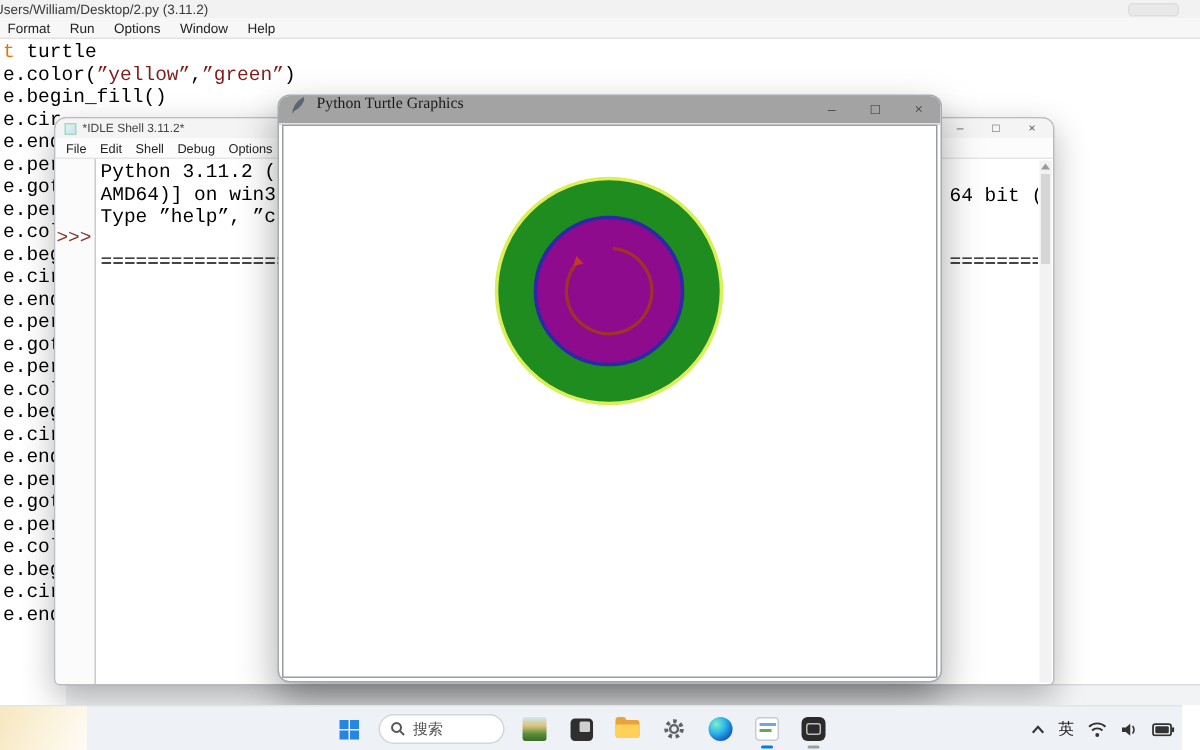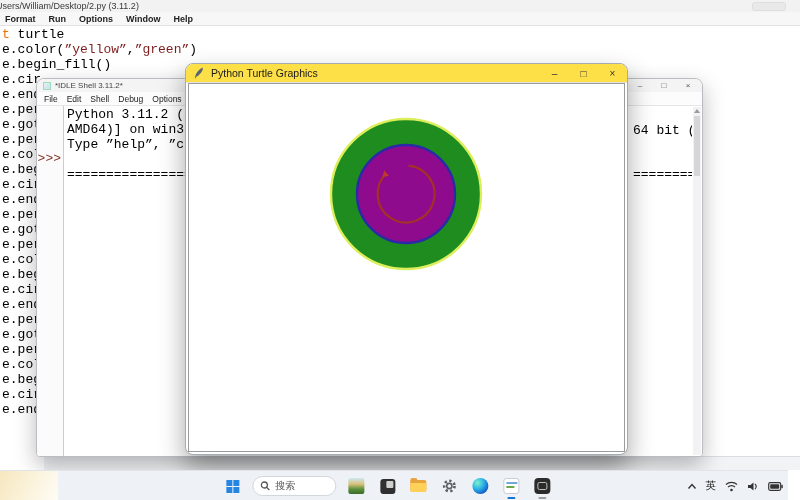--- a/index.html
+++ b/index.html
@@ -13,21 +13,21 @@
   .editor-titlebar{
     position:absolute; left:0; top:0; width:800px; height:12px;
     background:#f2f2f2; font-size:9px; color:#3a3a3a; line-height:12px;
   }
   .editor-title{ position:absolute; left:-4px; top:0; white-space:nowrap; }
   .editor-controls{ position:absolute; right:14px; top:2px; width:34px; height:9px;
     background:#e9e9e9; border:1px solid #dedede; border-radius:3px; }
   .editor-menubar{
     position:absolute; left:0; top:12px; width:800px; height:14px; background:#f7f7f7;
     border-bottom:1px solid #e3e3e3; display:flex; gap:13px; padding-left:5px;
-    font-size:9px; color:#222; line-height:14px;font-weight:bold;
+    font-size:9px; color:#222; line-height:14px;
   }
   .code-area{
     position:absolute; left:2px; top:27px; width:798px; height:428px;
     font-family:"Liberation Mono", monospace; font-size:13px; line-height:15px;
     white-space:pre; color:#000;
   }
   .code-line{ height:15px; }
   .c-kw{ color:#e87400; } .c-str{ color:#7f1d1d; } .c-n{ color:#000000; }
   .editor-statusbar{
     position:absolute; left:0; top:456px; width:800px; height:14px;
@@ -80,22 +80,22 @@
   }
   .shell-scroll-thumb{ position:absolute; top:9px; left:1px; width:6px; height:60px; background:#d6d6d6; }
 
   
   .turtle{
     position:absolute; left:185px; top:63px; width:443px; height:392px;
     background:#fff; border:1px solid #a6abb1; border-radius:8px;
     box-shadow:0 12px 26px rgba(0,0,0,.35); z-index:20; overflow:hidden;
   }
   .turtle-titlebar{
-    position:relative; height:19px; background:#fde047; border-bottom:1px solid #e2e2e2;
-    display:flex; align-items:center; padding-left:8px; gap:6px;
+    position:relative; height:19px; background:#a3a3a3; border-bottom:1px solid #e2e2e2;
+    display:flex; align-items:flex-start; padding-left:8px; gap:6px;font-family:Liberation Serif, serif;
   }
   .turtle-title{ font-size:10.5px; color:#1b1b1b; }
   .turtle-controls{ position:absolute; right:0; top:0; height:19px; display:flex; }
   .turtle-controls span{ width:29px; text-align:center; font-size:10px; color:#333; line-height:19px; }
   .turtle-canvas{
     position:absolute; left:2px; right:2px; top:19px; bottom:2px;
     background:#fff; border:1px solid #9b9b9b;
   }
 
   

